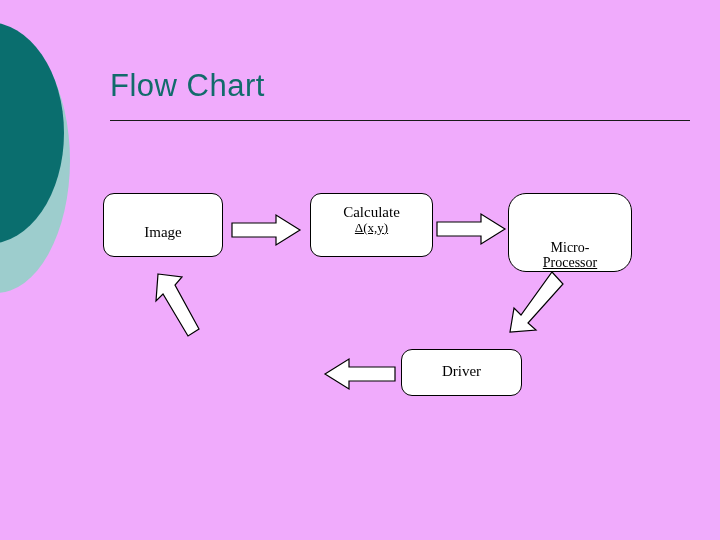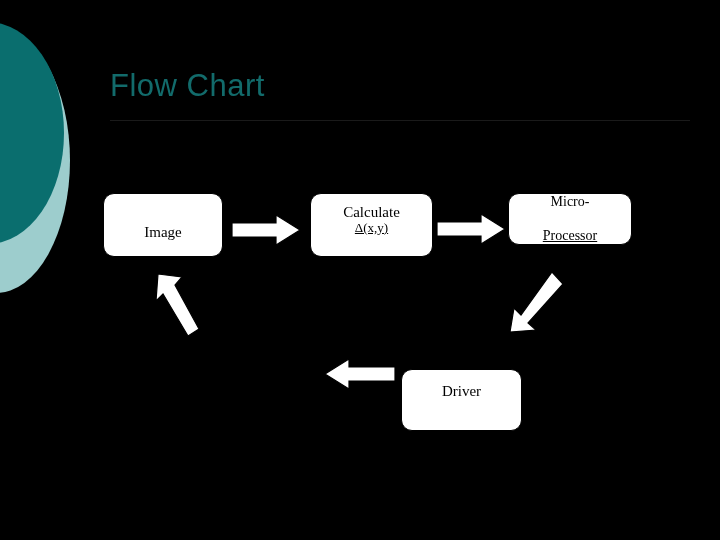--- a/index.html
+++ b/index.html
@@ -4,21 +4,21 @@
 <style>
   html, body {
     margin: 0;
     padding: 0;
     background: #ffffff;
   }
   #slide {
     position: relative;
     width: 720px;
     height: 540px;
-    background: #000000;
+    background: #f0abfc;
     overflow: hidden;
     font-family: "Liberation Sans", sans-serif;
   }
 
   
   .deco-circle {
     position: absolute;
     border-radius: 50%;
   }
   #deco-light {
@@ -79,26 +79,26 @@
     line-height: 1.12;
     text-align: center;
   }
   .node .ln1 { font-size: 15px; }
   .node .ln2 { font-size: 13px; text-decoration: underline; }
 
   #node-image      { left: 103px; top: 193px; width: 120px; height: 64px;
                      justify-content: center; padding-top: 14px; font-family: Liberation Serif, serif; }
   #node-calculate  { left: 310px; top: 193px; width: 123px; height: 64px;
                      justify-content: flex-start; padding-top: 10px; }
-  #node-micro      { left: 508px; top: 193px; width: 124px; height: 52px;
-                     justify-content: space-between; }
+  #node-micro      { left: 508px; top: 193px; width: 124px; height: 79px;
+                     justify-content: flex-end; border-radius: 18px; }
   #node-motor      { left: 197px; top: 349px; width: 121px; height: 63px;
                      justify-content: center; }
-  #node-driver     { left: 401px; top: 349px; width: 121px; height: 62px;
-                     justify-content: flex-start; padding-top: 13px; margin-top: 20px; }
+  #node-driver     { left: 401px; top: 349px; width: 121px; height: 47px;
+                     justify-content: flex-start; padding-top: 13px; }
   #node-micro .ln1, #node-micro .ln2,
   #node-motor .ln1, #node-motor .ln2 { font-size: 14px; }
 
   .arrow-svg {
     position: absolute;
     overflow: visible;
   }
   .arrow-svg polygon {
     fill: #ffffff;
     stroke: #000000;

